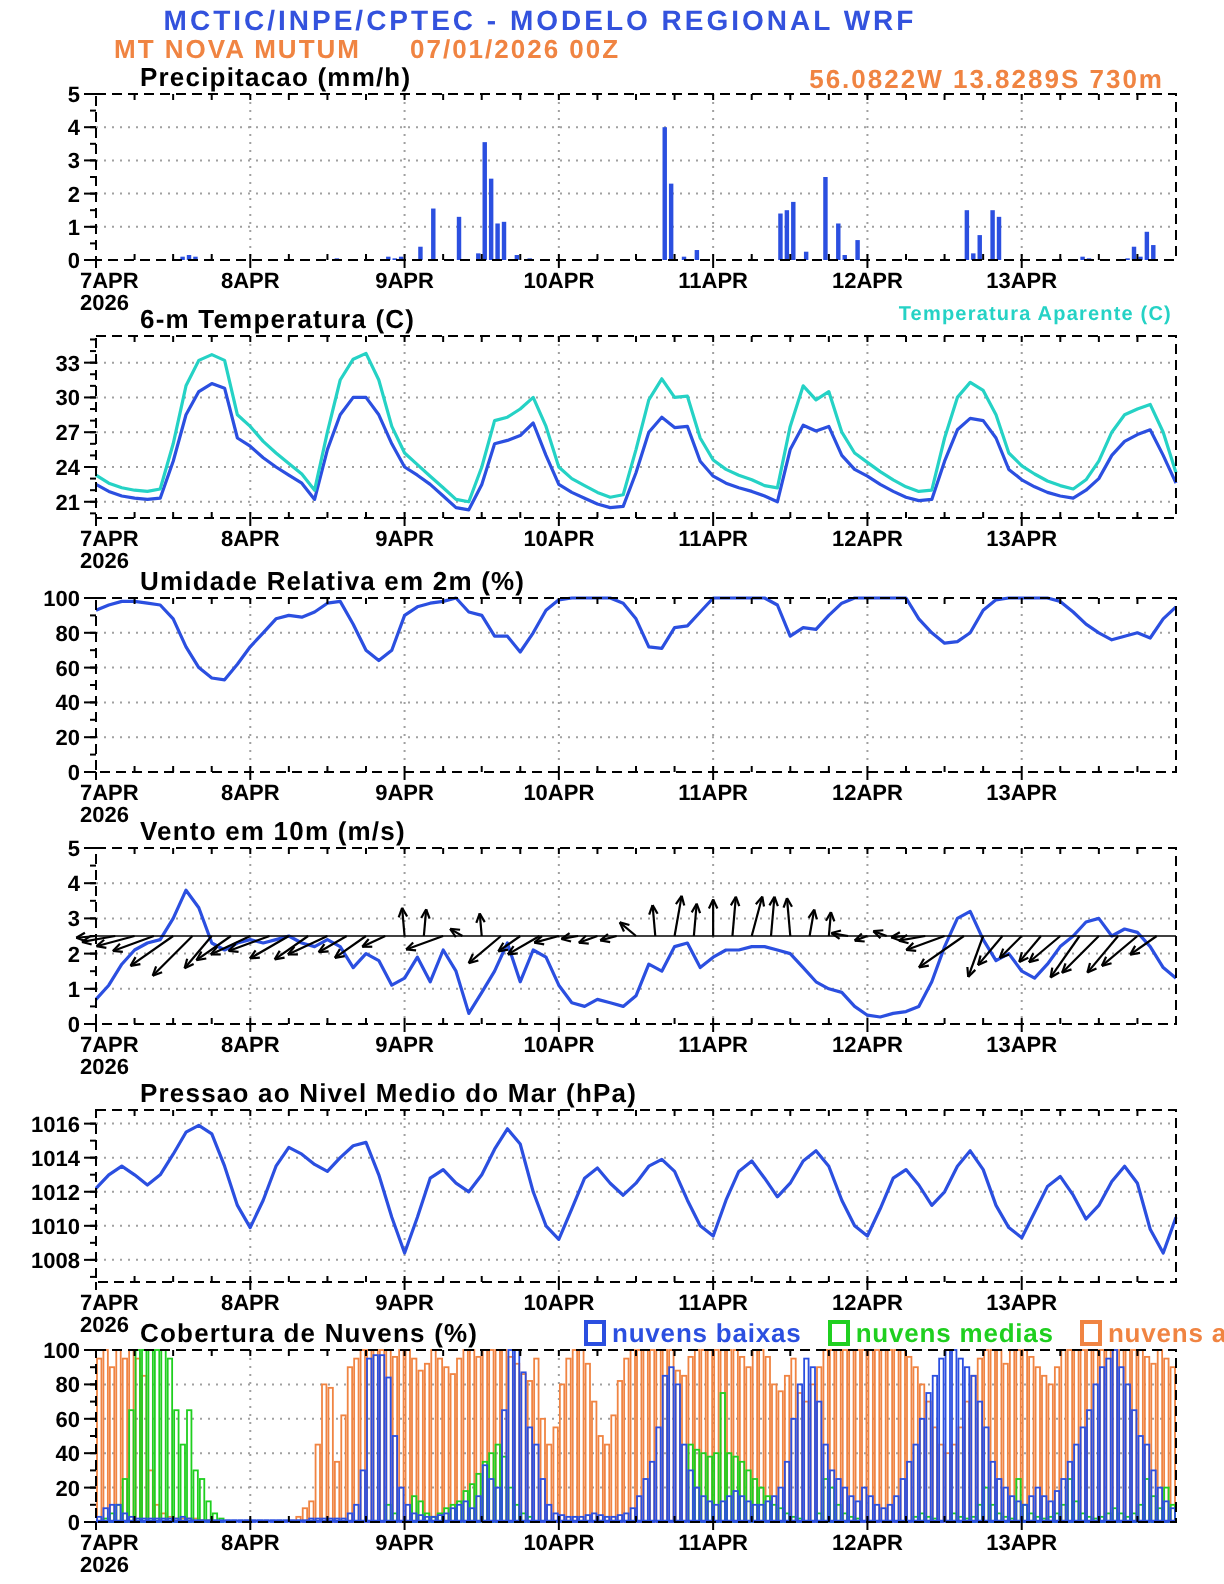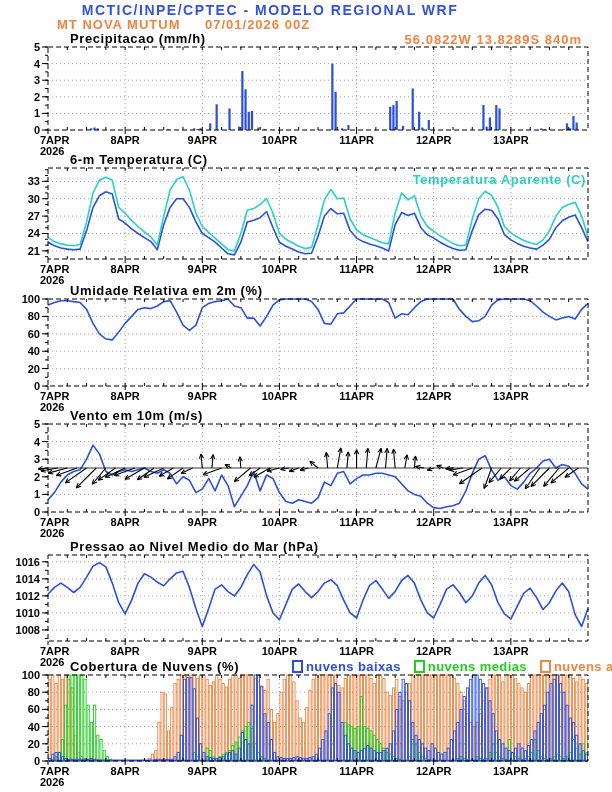--- a/index.html
+++ b/index.html
@@ -8,37 +8,37 @@
   .hdr1{position:absolute;left:0;top:2px;width:540px;text-align:center;
         font-size:14px;font-weight:bold;letter-spacing:1.5px;color:#3352dd;}
   .station{position:absolute;left:37px;top:17px;font-size:13px;font-weight:bold;
         letter-spacing:1px;color:#f08442;margin-left:20px;}
   .rundate{position:absolute;left:205px;top:17px;font-size:13px;font-weight:bold;
         letter-spacing:1px;color:#f08442;}
   .coords{position:absolute;right:30px;top:32px;font-size:13px;font-weight:bold;
         letter-spacing:1px;color:#f08442;}
   .ptitle{position:absolute;left:70px;font-size:13px;font-weight:bold;
         letter-spacing:.6px;color:#000;white-space:nowrap;}
-  .ptitle2{position:absolute;right:26px;font-size:13px;font-weight:bold;
-        letter-spacing:.6px;color:#25d2c5;white-space:nowrap;margin-top:20px;}
+  .ptitle2{position:absolute;right:26px;font-size:10px;font-weight:bold;
+        letter-spacing:.6px;color:#25d2c5;white-space:nowrap;}
   .t0{top:31px}.t1{top:152px}.t2{top:283px}.t3{top:408px}.t4{top:539px}.t5{top:659px}
   .legend{position:absolute;left:244px;top:659px;display:flex;gap:13px;white-space:nowrap;margin-left:48px;}
   .legitem{display:flex;align-items:center;font-size:13px;font-weight:bold;letter-spacing:.4px;}
   .sq{display:inline-block;width:7px;height:9px;border:2px solid;background:#fff;margin-right:3px;}
   svg text.tk{font:bold 11px "Liberation Sans",sans-serif;fill:#000;}
   #cv{position:absolute;left:0;top:0;}
 </style>
 </head>
 <body>
 
 <div id="page">
   <div class="hdr1">MCTIC/INPE/CPTEC - MODELO REGIONAL WRF</div>
   <div class="station">MT NOVA MUTUM</div>
   <div class="rundate">07/01/2026 00Z</div>
-  <div class="coords">56.0822W 13.8289S 840m</div>
+  <div class="coords">56.0822W 13.8289S 730m</div>
 
   <div class="ptitle t0">Precipitacao (mm/h)</div>
   <div class="ptitle t1">6-m Temperatura (C)</div>
   <div class="ptitle2 t1">Temperatura Aparente (C)</div>
   <div class="ptitle t2">Umidade Relativa em 2m (%)</div>
   <div class="ptitle t3">Vento em 10m (m/s)</div>
   <div class="ptitle t4">Pressao ao Nivel Medio do Mar (hPa)</div>
   <div class="ptitle t5">Cobertura de Nuvens (%)</div>
 
   <div class="legend">

